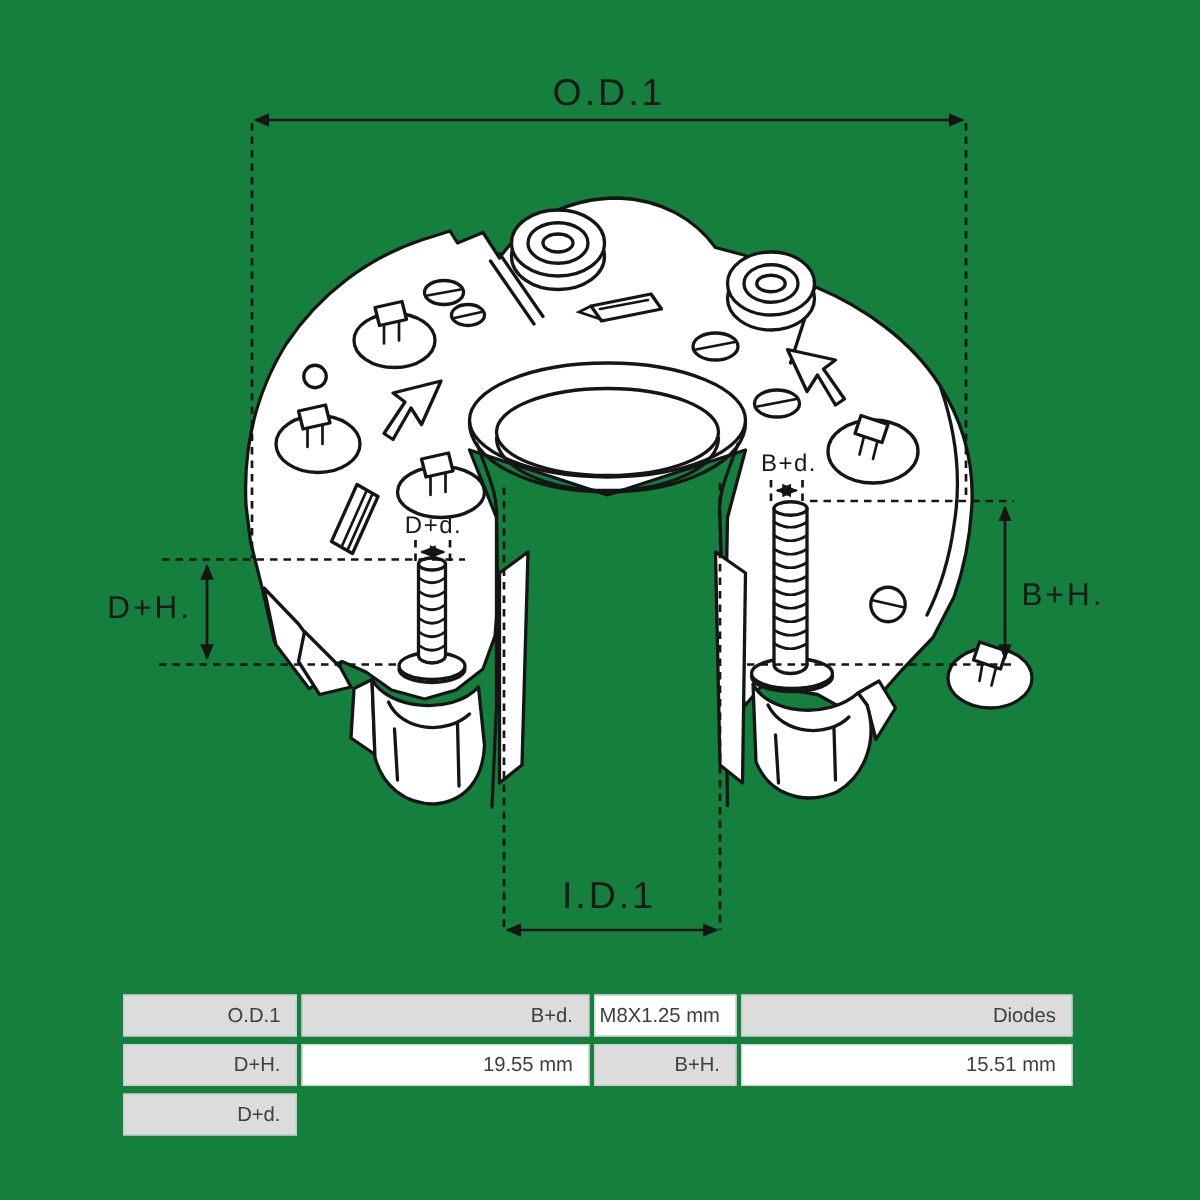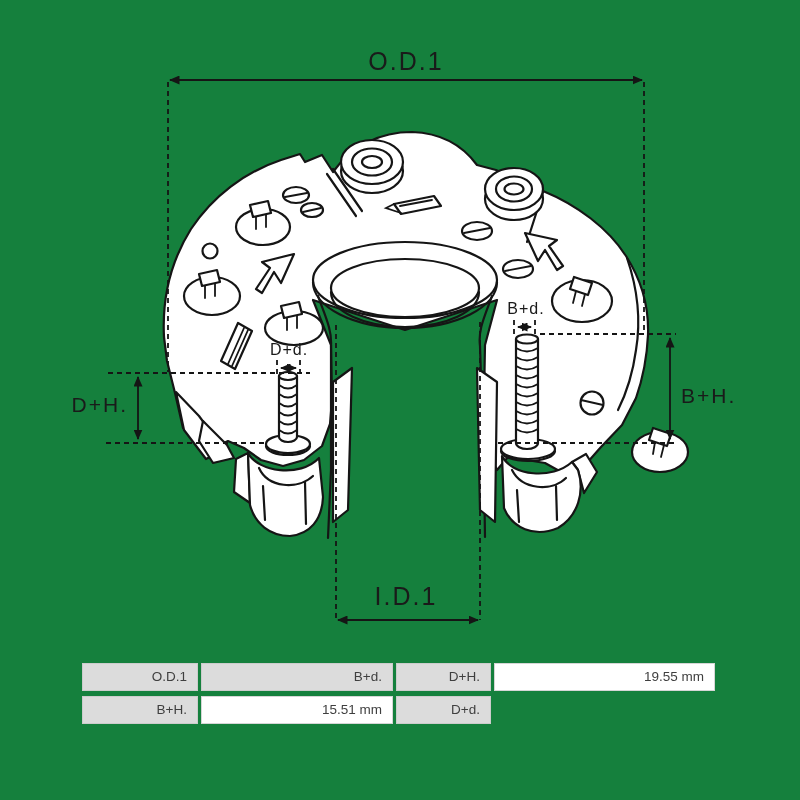--- a/index.html
+++ b/index.html
@@ -227,21 +227,23 @@
         <path class="dash" d="M 514 320 L 514 337 M 535 320 L 535 337"></path>
         <line class="dim" x1="518" y1="327" x2="531" y2="327" marker-start="url(#arr)" marker-end="url(#arr)"></line>
         <text class="dimtext small" x="526" y="314" text-anchor="middle">B+d.</text>
       </g>
     </g>
   </svg>
 
   <div class="spec-table">
     <div class="cell label">O.D.1</div>
     <div class="cell label">B+d.</div>
-
+    <div class="cell value">M8X1.25 mm</div>
+
+    <div class="cell label">Diodes</div>
     <div class="cell label">D+H.</div>
     <div class="cell value">19.55 mm</div>
 
     <div class="cell label">B+H.</div>
     <div class="cell value">15.51 mm</div>
     <div class="cell label">D+d.</div>
   </div>
 </div>
 
 </body></html>

